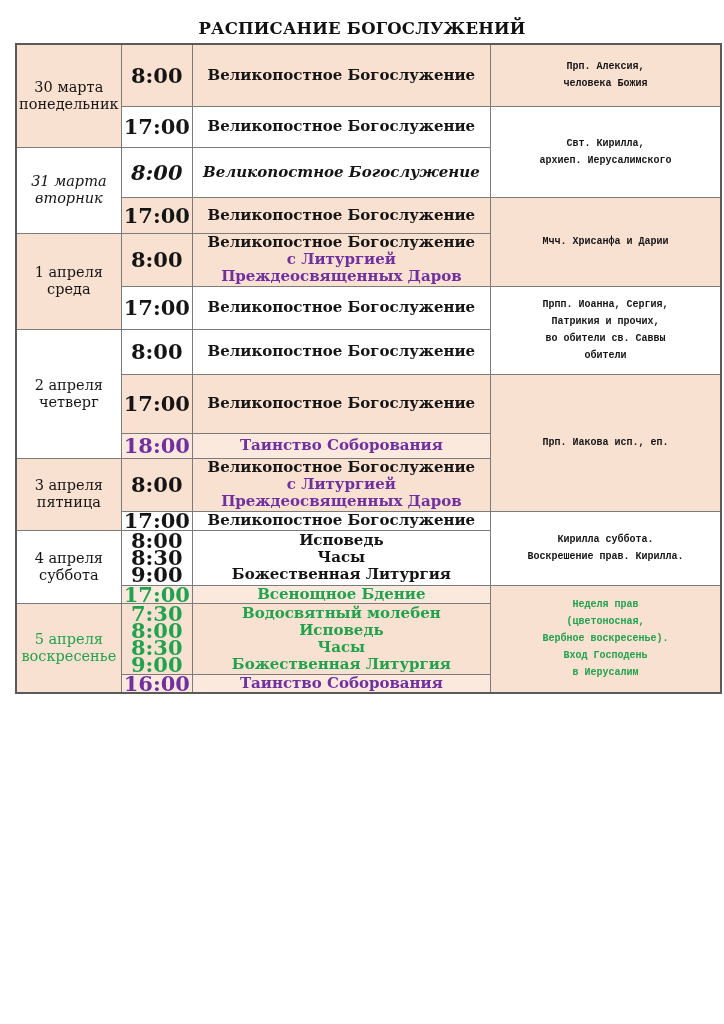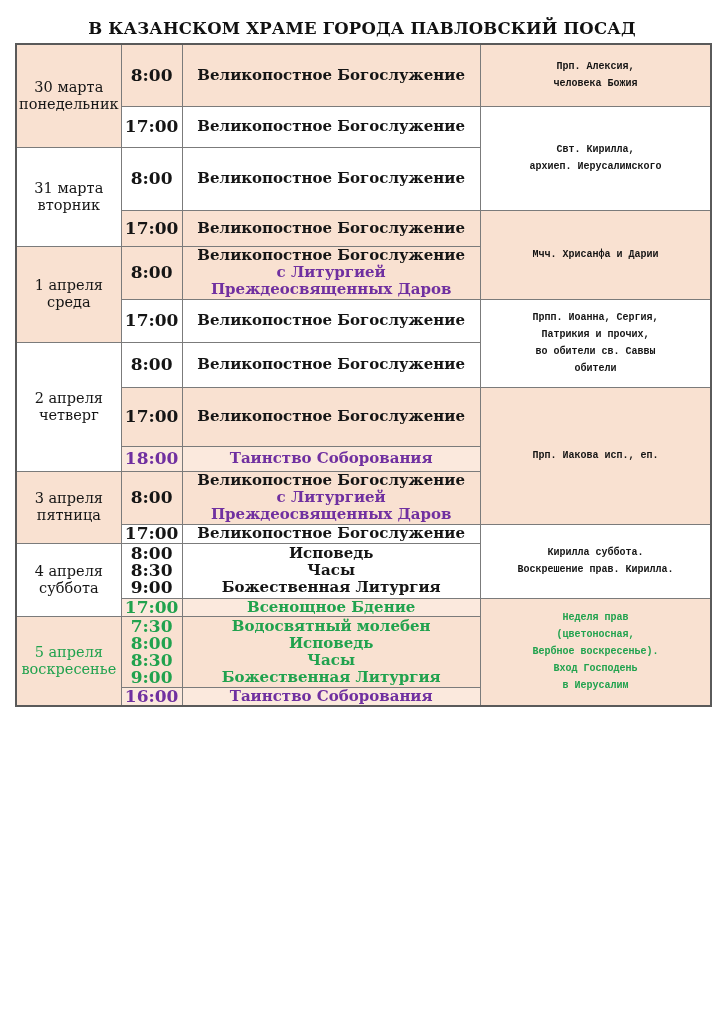--- a/index.html
+++ b/index.html
@@ -31,35 +31,35 @@
   }
   table.schedule td {
     border: 1px solid #7b7b7b;
     text-align: center;
     vertical-align: middle;
     padding: 0 2px;
     overflow: hidden;
   }
   .ln { line-height: 17px; white-space: nowrap; }
   td.date-cell    { font-size: 14.5px; font-weight: normal; }
-  td.time-cell    { font-size: 17px; font-weight: bold; }
+  td.time-cell    { font-size: 21px; font-weight: bold; }
   td.service-cell { font-size: 15px;   font-weight: bold; }
   td.commemoration-cell { font-size: 10px; font-weight: bold; font-family: Liberation Mono, monospace; }
   .bg-pink       { background: var(--pink); }
   .bg-pink_light { background: var(--pink-light); }
   .bg-white      { background: #ffffff; }
   .c-black  { color: #151515; }
   .c-green  { color: var(--green); }
   .c-purple { color: var(--purple); }
 </style>
 </head>
 <body>
 
 <div class="title-block">
-  <div>В КАЗАНСКОМ ХРАМЕ ГОРОДА ПАВЛОВСКИЙ ПОСАД</div>
+  <div>РАСПИСАНИЕ БОГОСЛУЖЕНИЙ</div>
 </div>
 
 <table class="schedule">
   <colgroup>
       <col style="width: 104px;">
       <col style="width: 61px;">
       <col style="width: 298px;">
       <col style="width: 231px;">
     </colgroup>
   <tbody>
@@ -84,21 +84,21 @@
           <div class="ln c-black">17:00</div>
         </td>
         <td class="service-cell bg-white">
           <div class="ln c-black">Великопостное Богослужение</div>
         </td>
         <td class="commemoration-cell bg-white" rowspan="2">
           <div class="ln c-black">Свт. Кирилла,</div>
           <div class="ln c-black">архиеп. Иерусалимского</div>
         </td>
       </tr>
-      <tr style="height: 63px;">
+      <tr style="height: 50px; font-style: italic;">
         <td class="date-cell bg-white" rowspan="2">
           <div class="ln c-black">31 марта</div>
           <div class="ln c-black">вторник</div>
         </td>
         <td class="time-cell bg-white">
           <div class="ln c-black">8:00</div>
         </td>
         <td class="service-cell bg-white">
           <div class="ln c-black">Великопостное Богослужение</div>
         </td>

